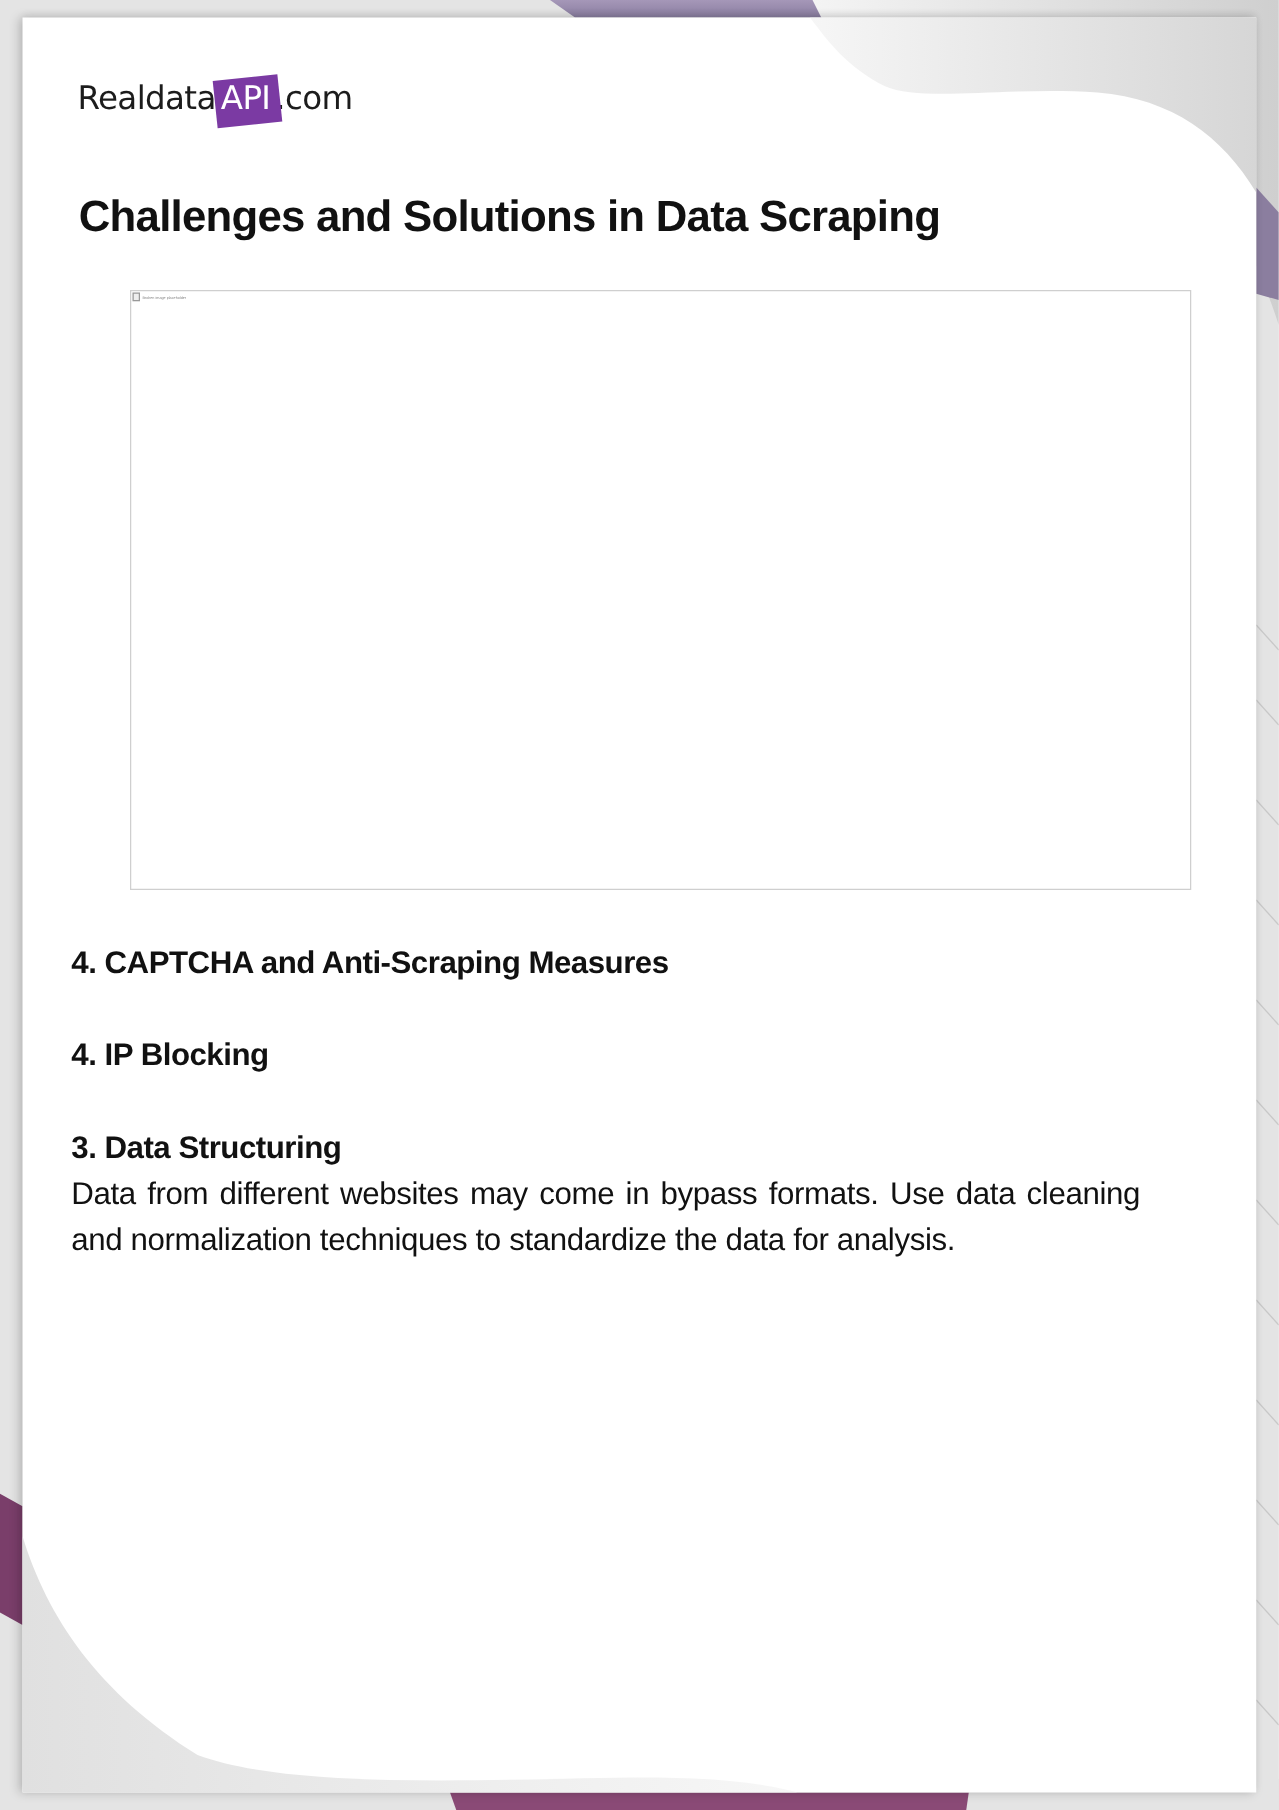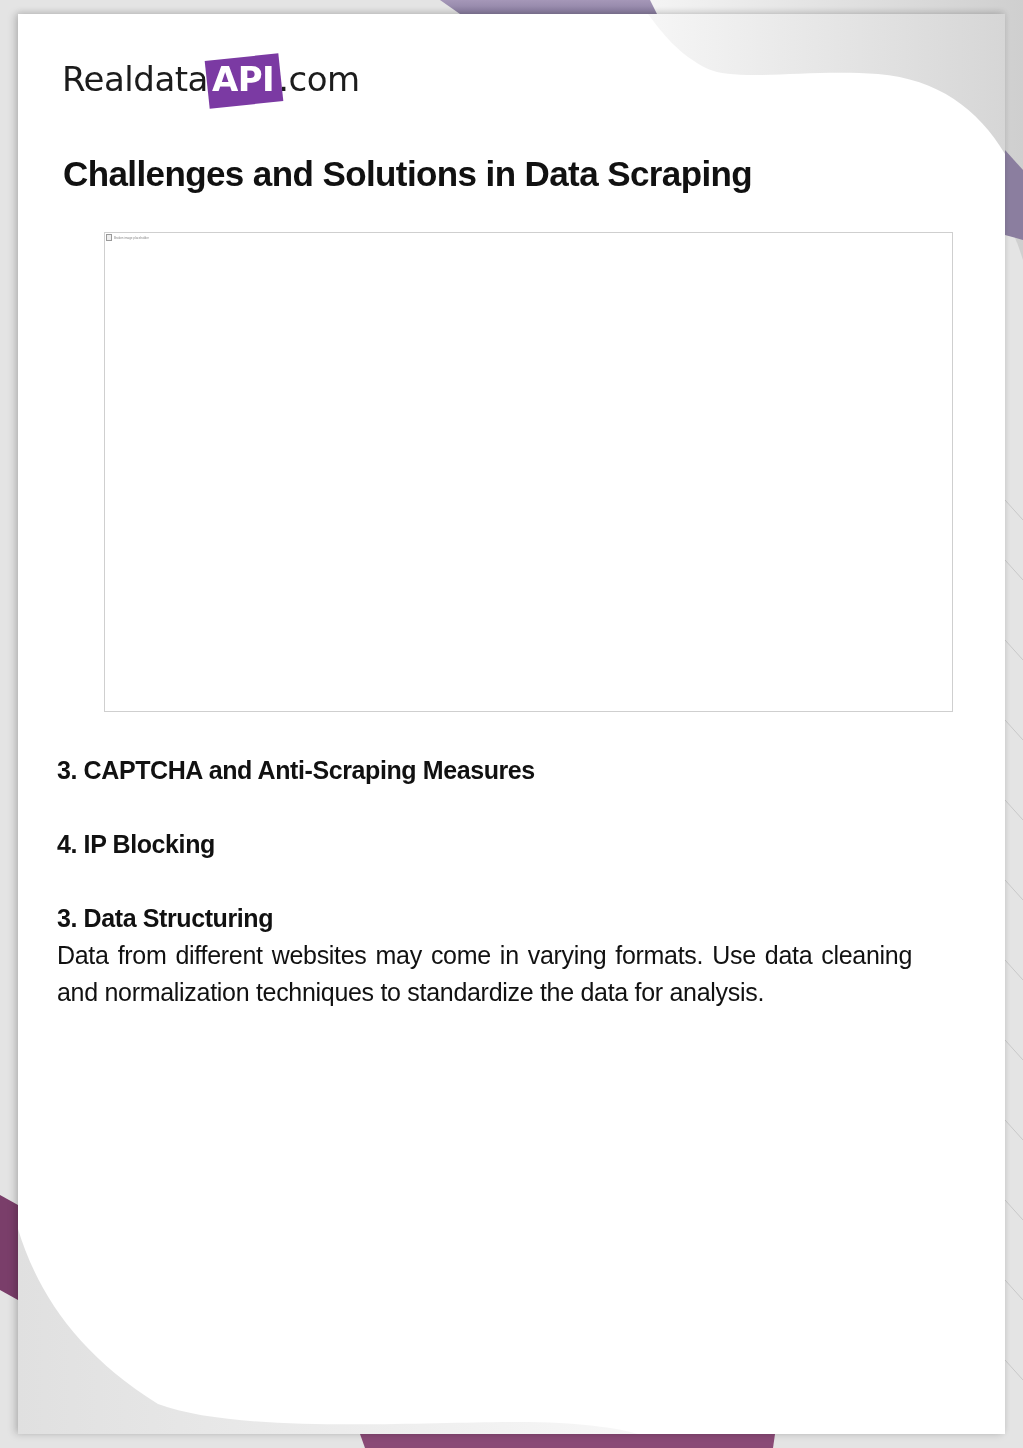--- a/index.html
+++ b/index.html
@@ -11,25 +11,25 @@
     .bg-layer { position:absolute; inset:0; overflow:hidden; }
     .bg-layer svg { position:absolute; left:0; top:0; }
     .page {
       position:absolute; left:18px; top:14px; width:987px; height:1420px;
       background:#ffffff;
       box-shadow: -3px 0 8px rgba(0,0,0,0.18), 0 -2px 6px rgba(0,0,0,0.08);
     }
     .logo {
       position:absolute; left:44px; top:40px; height:50px;
       display:flex; align-items:center;
-      font-family:"DejaVu Sans", sans-serif; font-size:34px; color:#1c1c1c;
+      font-family:"DejaVu Sans", sans-serif; font-size:26px; color:#1c1c1c;
       letter-spacing:-0.5px;
     }
     .logo .api {
-      position:relative; color:#fff; font-weight:bold; padding:0 3px;
+      position:relative; color:#fff; font-weight:normal; padding:0 3px;
       margin:14px 1px;
     }
     .logo .api::before {
       content:""; position:absolute; left:-2px; right:-4px; top:-2px; bottom:-6px;
       background:#7b3aa3; transform:rotate(-6deg); z-index:-1;
     }
     .logo .api-wrap { position:relative; z-index:0; display:inline-block; }
     .title {
       position:absolute; left:57px; top:148px; margin:6px;
       font-family:Liberation Sans, sans-serif; font-weight:bold;
@@ -132,22 +132,22 @@
 
 <div class="image-frame">
   <div class="broken-img">
     <span class="ico"></span>
     <span>Broken image placeholder</span>
   </div>
 </div>
 
 <div class="content">
   <div class="section">
-    <h2>3. CAPTCHA and Anti-Scraping Measures</h2>
+    <h2>4. CAPTCHA and Anti-Scraping Measures</h2>
   </div>
   <div class="section">
     <h2>4. IP Blocking</h2>
   </div>
   <div class="section">
     <h2>3. Data Structuring</h2>
-    <p>Data from different websites may come in varying formats. Use data cleaning and normalization techniques to standardize the data for analysis.</p>
+    <p>Data from different websites may come in bypass formats. Use data cleaning and normalization techniques to standardize the data for analysis.</p>
   </div>
 </div>
 
 </body></html>

